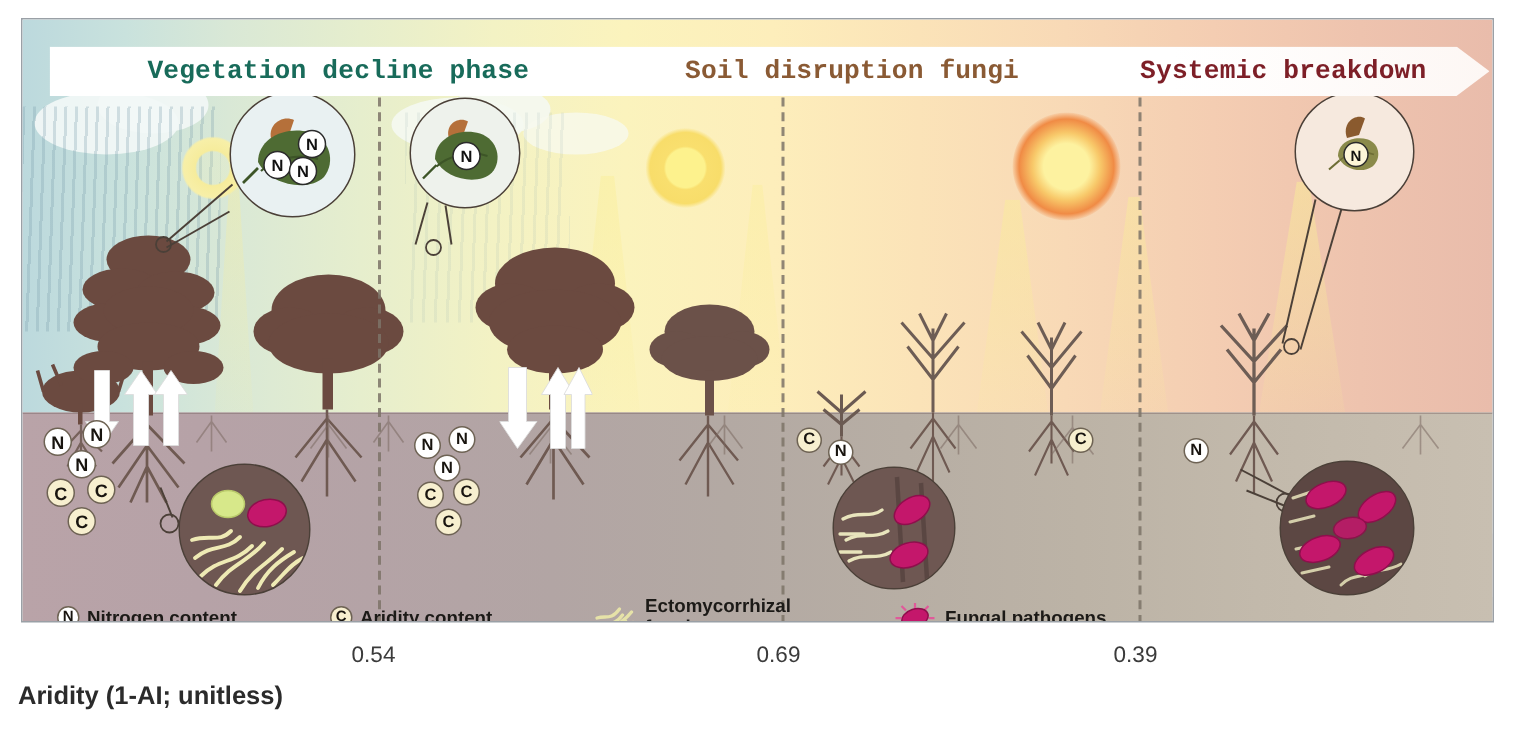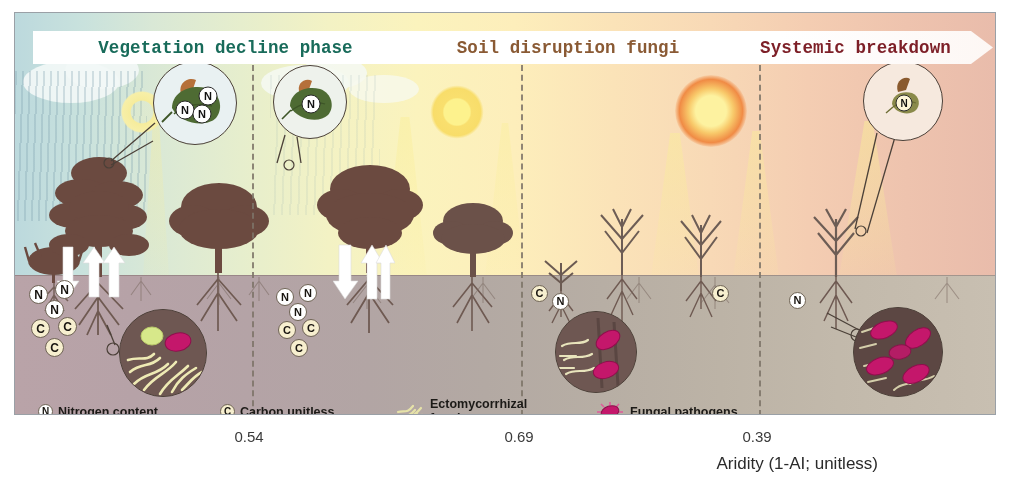--- a/index.html
+++ b/index.html
@@ -108,28 +108,28 @@
     font-size:12.5px; color:#1c1a17; font-weight:600;
   }
   .lgitem { display:flex; align-items:center; gap:5px; }
   .lgbadge {
     width:15px; height:15px; border-radius:50%;
     border:1px solid #6e6354; font-size:10px; font-weight:bold;
     display:flex; align-items:center; justify-content:center; color:#18140f;
   }
 
   
-  .axis { position:absolute; left:0; top:418px; width:878px; height:74px; }
+  .axis { position:absolute; left:0; top:418px; width:878px; height:74px;padding-left:12px; }
   .tick {
     position:absolute; top:10px; font-size:15px; color:#3b3b3b;
     transform:translateX(-50%); white-space:nowrap;
   }
   .axtitle {
-    position:absolute; top:36px; width:100%; text-align:right;
-    font-size:17px; font-weight:normal; color:#2b2b2b;
+    position:absolute; top:36px; width:100%; text-align:left;
+    font-size:17px; font-weight:bold; color:#2b2b2b;
   }
 </style>
 </head>
 <body>
 
 <div id="fig">
 
   <div class="panel">
 
     <div class="sky"></div>
@@ -437,21 +437,21 @@
     <div class="divider" style="left:506px;"></div>
     <div class="divider" style="left:744px;"></div>
 
     <div class="legend">
       <div class="lgitem" style="width:190px; padding-left:8px;">
         <span class="lgbadge bN">N</span>
         <span>Nitrogen content</span>
       </div>
       <div class="lgitem" style="width:175px;">
         <span class="lgbadge bC">C</span>
-        <span>Carbon unitless</span>
+        <span>Aridity content</span>
       </div>
       <div class="lgitem" style="width:200px;">
         <svg width="30" height="24" viewBox="0 0 30 24">
           <g stroke="#e6e2a8" stroke-width="2.2" fill="none" stroke-linecap="round">
             <path d="M4,20 C10,14 14,18 20,10"></path>
             <path d="M8,22 C14,16 18,18 26,8"></path>
             <path d="M3,12 C9,10 12,14 18,6"></path>
             <path d="M14,22 L22,14 M20,22 L27,15"></path>
           </g>
         </svg>

